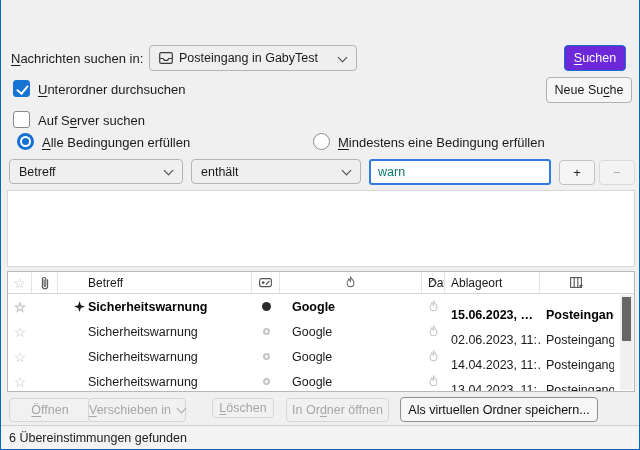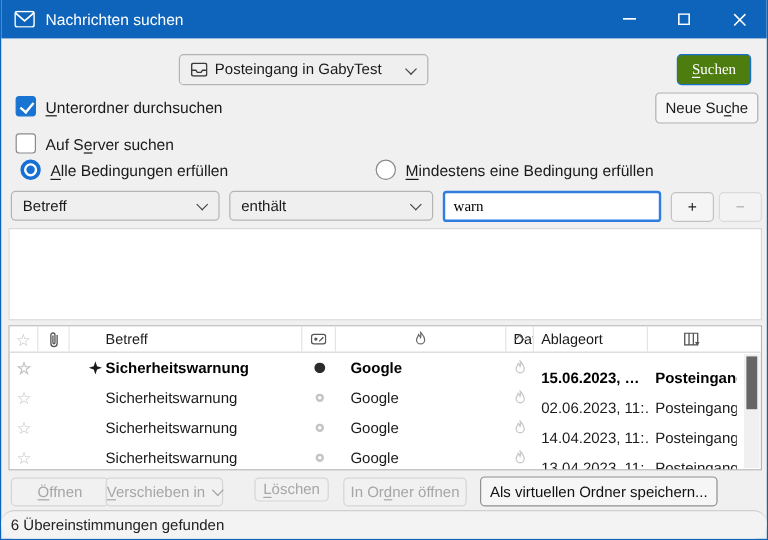--- a/index.html
+++ b/index.html
@@ -15,36 +15,36 @@
   .titlebar .title { color:#fff; font-size:13px; margin-left:9px; }
   .wctrls { position:absolute; right:0; top:0; height:32px; display:flex; }
   .wbtn { width:46px; height:32px; display:flex; align-items:center; justify-content:center; }
   
   .ak { text-decoration:underline; text-underline-offset:1.5px; }
   .lbl { font-size:13px; color:#1a1a1a; }
   .selectbox { position:absolute; height:26px; background:#efeff0; border:1px solid #b4b4b4; border-radius:4px;
     display:flex; align-items:center; font-size:12.5px; color:#1a1a1a; padding:0 26px 0 9px; }
   .chev { position:absolute; right:10px; top:8px; width:7px; height:7px; border-right:1.5px solid #444; border-bottom:1.5px solid #444; transform:rotate(45deg); }
   .btn { position:absolute; height:26px; border-radius:4px; font-size:12.5px; display:flex; align-items:center; justify-content:center; }
-  .btn-primary { background:#4d7c0f; color:#fff; border:1px solid #1470cf;font-family:Liberation Serif, serif; }
+  .btn-primary { background:#6d28d9; color:#fff; border:1px solid #1470cf; }
   .btn-light { background:#f6f6f6; color:#1a1a1a; border:1px solid #b0b0b0; }
   .btn-default { background:#f6f6f6; color:#111; border:1px solid #8f8f8f; }
   .btn-disabled { background:#f1f1f1; color:#a6a6a6; border:1px solid #d5d5d5; }
   .checkbox { position:absolute; width:17px; height:17px; border-radius:3px; }
   .checkbox.checked { background:#1874d2; border:1px solid #1874d2; }
   .checkbox.checked::after { content:""; position:absolute; left:5px; top:2px; width:5px; height:9px;
     border-right:2px solid #fff; border-bottom:2px solid #fff; transform:rotate(40deg); }
   .checkbox.unchecked { background:#fff; border:1px solid #8a8a8a; }
   .radio { position:absolute; width:17px; height:17px; border-radius:50%; background:#fff; }
   .radio.selected { border:3px solid #1570d6; }
   .radio.selected::after { content:""; position:absolute; left:2px; top:2px; width:7px; height:7px; border-radius:50%; background:#1570d6; }
   .radio.unselected { border:1px solid #8a8a8a; }
   
   .cond-input { position:absolute; left:368px; top:159px; width:182px; height:26px; border:2px solid #2f7de1; border-radius:3px;
-    font-family:Liberation Serif, serif; font-size:12.5px; padding:0 7px; color:#000000; background:#fff; outline:none; }
+    font-family:Liberation Sans, sans-serif; font-size:12.5px; padding:0 7px; color:#0f766e; background:#fff; outline:none; }
   .mini-btn { position:absolute; top:160px; width:36px; height:25px; border-radius:4px; font-size:13px;
     display:flex; align-items:center; justify-content:center; }
   .mini-on { background:#f5f5f5; border:1px solid #c2c2c2; color:#222; }
   .mini-off { background:#f3f3f3; border:1px solid #dadada; color:#a8a8a8; }
   .terms-panel { position:absolute; left:6px; top:190px; width:628px; height:77px; background:#fff; border:1px solid #d8d8d8; }
   
   .table { position:absolute; left:6px; top:271px; width:628px; height:121px; background:#fff; border:1px solid #b7b7b7; overflow:hidden; }
   .thead { display:grid; grid-template-columns:24px 26px 194px 28px 142px 23px 95px 74px 1fr; height:22px;
     border-bottom:1px solid #d5d5d5; font-size:12px; color:#1a1a1a; background:#fff; }
   .th { display:flex; align-items:center; border-right:1px solid #e4e4e4; padding-left:6px; position:relative; overflow:hidden; }
@@ -61,54 +61,31 @@
   .c-corr { padding-left:12px; }
   .c-date,.c-loc { padding-left:6px;margin-top:16px; }
   .star-glyph { color:#c3c3c3; font-size:14px; line-height:1; }
   .marker { width:14px; display:inline-flex; align-items:center; }
   .dot-unread { width:9px; height:9px; border-radius:50%; background:#2b2b2b; }
   .dot-read { width:7px; height:7px; border-radius:50%; border:2px solid #c4c4c4; background:#fff; }
   .scrollbar { position:absolute; right:1px; top:23px; bottom:1px; width:13px; background:#f0f0f0; }
   .scroll-thumb { position:absolute; left:2px; top:2px; width:9px; height:44px; background:#666; }
   
   .statusbar { position:absolute; left:0; bottom:0; width:100%; height:24px; background:#f3f3f3; border-top:1px solid #cfcfcf;
-    display:flex; align-items:center; padding-left:8px; font-size:12.5px; color:#222;border-radius:11px; }
+    display:flex; align-items:center; padding-left:8px; font-size:12.5px; color:#222; }
   .abs { position:absolute; }
   svg { display:block; }
 </style>
 </head>
 <body>
 
 <div class="window">
 
-  <div class="titlebar">
-    <svg class="appicon" viewBox="0 0 17 14">
-      <rect x="0.5" y="0.5" width="16" height="13" rx="2" fill="none" stroke="#fff" stroke-width="1.4"></rect>
-      <path d="M1 2 L8.5 8.5 L16 2" fill="none" stroke="#fff" stroke-width="1.4"></path>
-    </svg>
-    <span class="title">Nachrichten suchen</span>
-    <div class="wctrls">
-      <div class="wbtn">
-        <svg width="11" height="2" viewBox="0 0 11 2">
-            <rect width="11" height="1.4" fill="#fff"></rect>
-          </svg>
-      </div>
-      <div class="wbtn">
-        <svg width="10" height="10" viewBox="0 0 10 10">
-            <rect x="0.7" y="0.7" width="8.6" height="8.6" fill="none" stroke="#fff" stroke-width="1.3"></rect>
-          </svg>
-      </div>
-      <div class="wbtn">
-        <svg width="11" height="11" viewBox="0 0 11 11">
-            <path d="M0.8 0.8 L10.2 10.2 M10.2 0.8 L0.8 10.2" stroke="#fff" stroke-width="1.3"></path>
-          </svg>
-      </div>
-    </div>
-  </div>
-
+
+  <span class="lbl abs" style="left:10px; top:51px;"><span></span><span class="ak">N</span><span>achrichten suchen in:</span></span>
 
   <div class="selectbox" style="left:148px; top:45px; width:208px;">
     <svg width="14" height="12" viewBox="0 0 14 12" style="margin-right:6px;">
       <rect x="0.7" y="0.7" width="12.6" height="10.6" rx="1.6" fill="none" stroke="#3a3a3a" stroke-width="1.2"></rect>
       <path d="M1 6.5 h3.2 l1.2 1.8 h3.2 l1.2 -1.8 H13" fill="none" stroke="#3a3a3a" stroke-width="1.2"></path>
     </svg>
     <span>Posteingang in GabyTest</span>
     <span class="chev"></span>
   </div>
 

